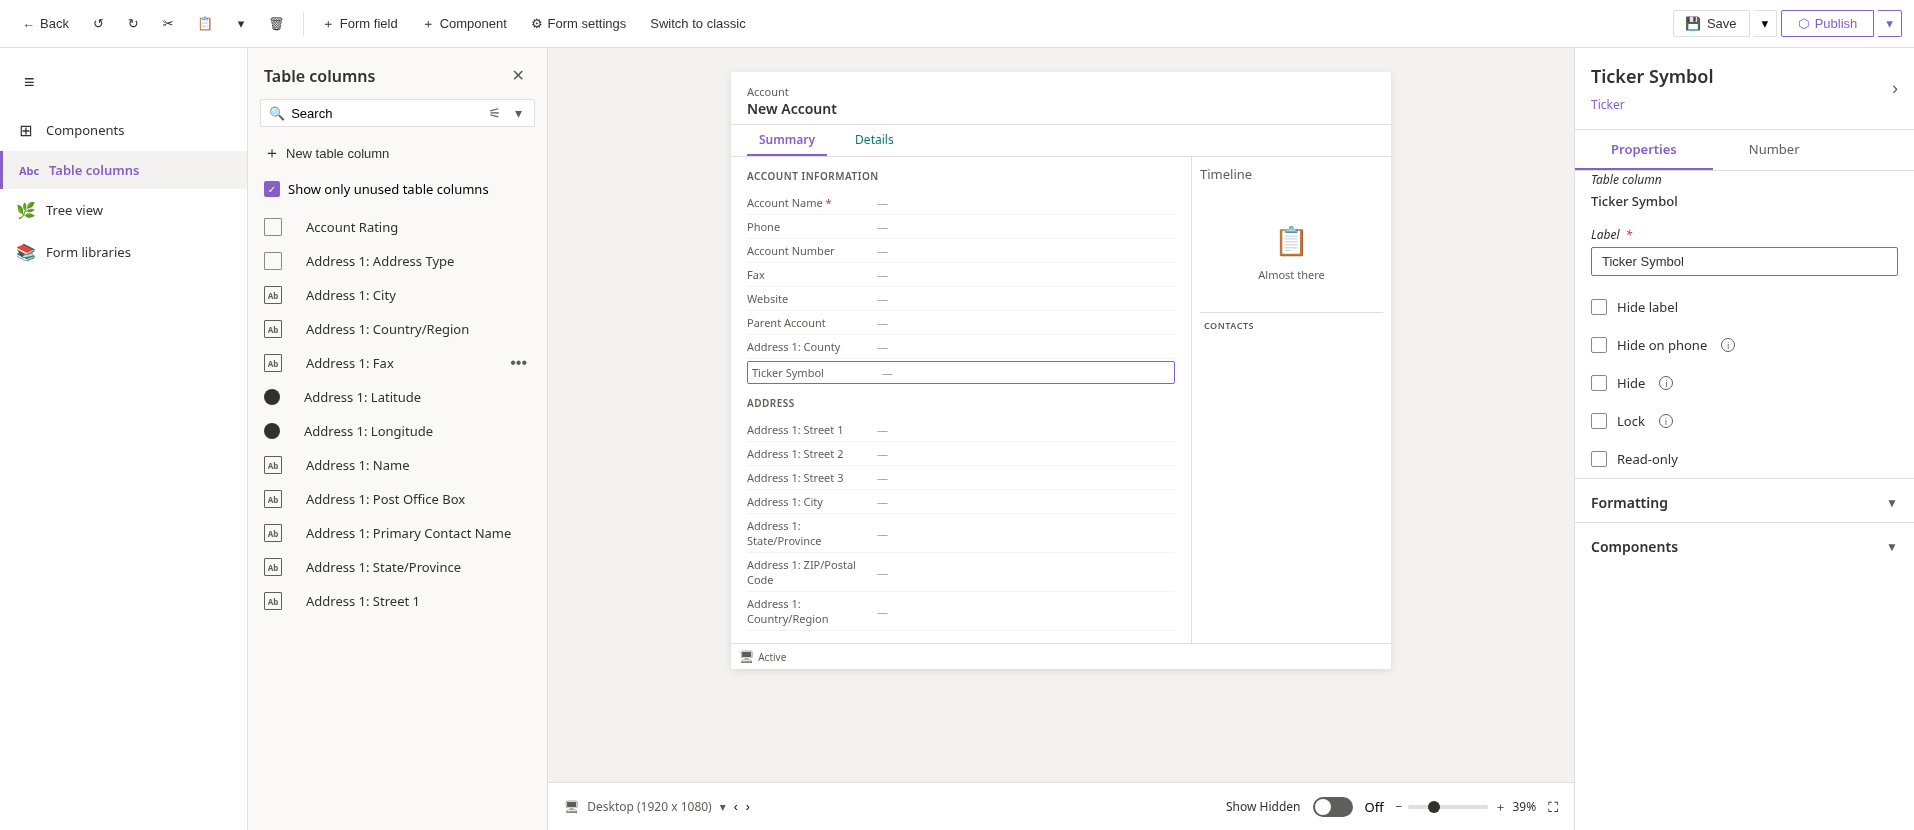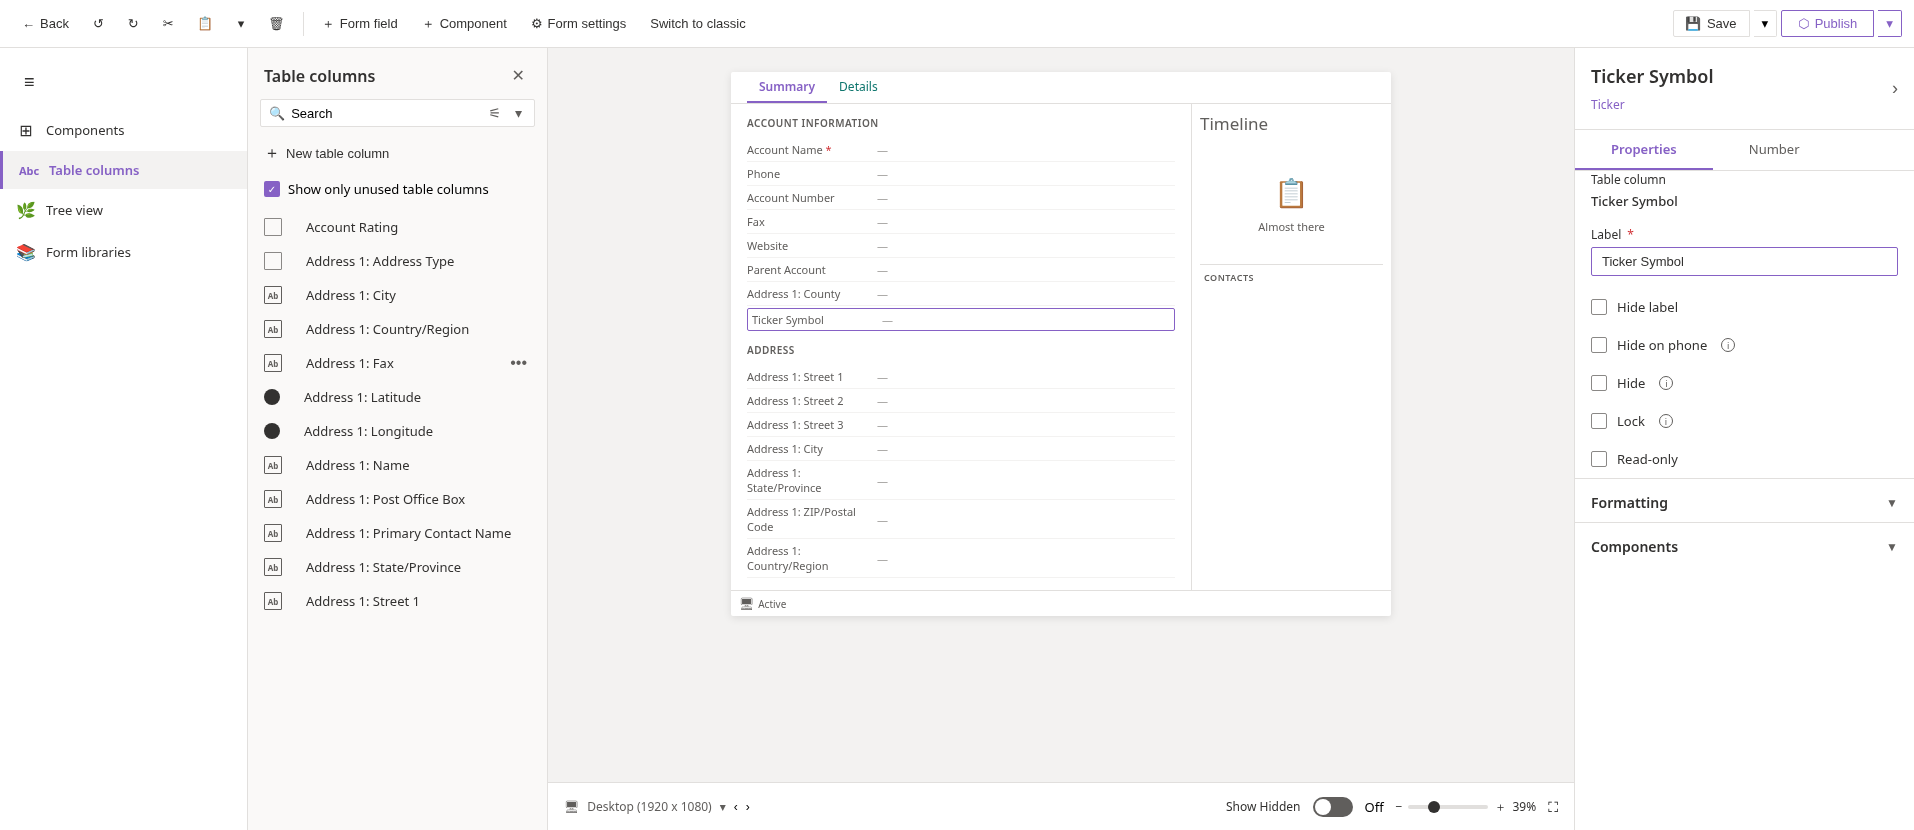--- a/index.html
+++ b/index.html
@@ -255,21 +255,21 @@
       overflow: hidden;
     }
     .form-preview-header {
       padding: 12px 16px 6px;
       border-bottom: 1px solid #e1dfdd;
     }
     .form-preview-title { font-size: 14px; font-weight: 600; color: #323130; }
     .form-preview-subtitle { font-size: 11px; color: #605e5c; }
     .form-tabs {
       display: flex;
-      gap: 0;
+      gap: 16px;
       border-bottom: 1px solid #e1dfdd;
       padding: 0 16px;
     }
     .form-tab {
       padding: 6px 12px;
       font-size: 12px;
       color: #0f766e;
       cursor: pointer;
       border-bottom: 2px solid transparent;
     }
@@ -314,21 +314,21 @@
       border: 1.5px solid #8661c5;
       background: #fff;
       border-radius: 2px;
       padding: 3px 4px;
     }
     .form-timeline {
       width: 200px;
       border-left: 1px solid #e1dfdd;
       padding: 8px;
     }
-    .timeline-title { font-size: 17px; color: #605e5c; margin-bottom: 8px; }
+    .timeline-title { font-size: 13px; color: #605e5c; margin-bottom: 8px; }
     .timeline-placeholder {
       display: flex;
       flex-direction: column;
       align-items: center;
       justify-content: center;
       padding: 30px 10px;
       color: #a19f9d;
     }
     .canvas-footer {
       height: 48px;
@@ -421,20 +421,21 @@
     .section-label {
       font-size: 14px;
       font-weight: 600;
       color: #323130;
     }
     .collapse-icon { color: #605e5c; cursor: pointer; font-size: 12px; }
     .prop-group { padding: 0 16px 12px; }
     .prop-label-row {
       display: flex; align-items: flex-end; gap: 6px;
       margin-bottom: 4px;
+      font-style: italic;
     }
     .prop-label { font-size: 12px; color: #323130; }
     .prop-value-row {
       margin-bottom: 4px;
     }
     .prop-value-text {
       font-size: 13px;
       font-weight: 500;
       color: #323130;
     }
@@ -637,20 +638,24 @@
       <div class="column-item">
         <div class="col-icon text-icon" style="border:1px solid #605e5c;font-size:8px;font-weight:bold;display:flex;align-items:center;justify-content:center;width:18px;height:18px;">Ab</div>
         <span class="col-name">Address 1: Street 1</span>
       </div>
     </div>
   </div>
 
   <div class="canvas-area">
     <div class="canvas-content">
       <div class="form-preview">
+        <div class="form-preview-header">
+          <div class="form-preview-subtitle">Account</div>
+          <div class="form-preview-title">New Account</div>
+        </div>
         <div class="form-tabs">
           <div class="form-tab active">Summary</div>
           <div class="form-tab">Details</div>
         </div>
         <div class="form-body">
           <div class="form-main">
             <div class="section-title">ACCOUNT INFORMATION</div>
             <div class="field-row">
               <span class="field-label">Account Name <span style="color:#d13438;">*</span></span>
               <span class="field-value">—</span>

